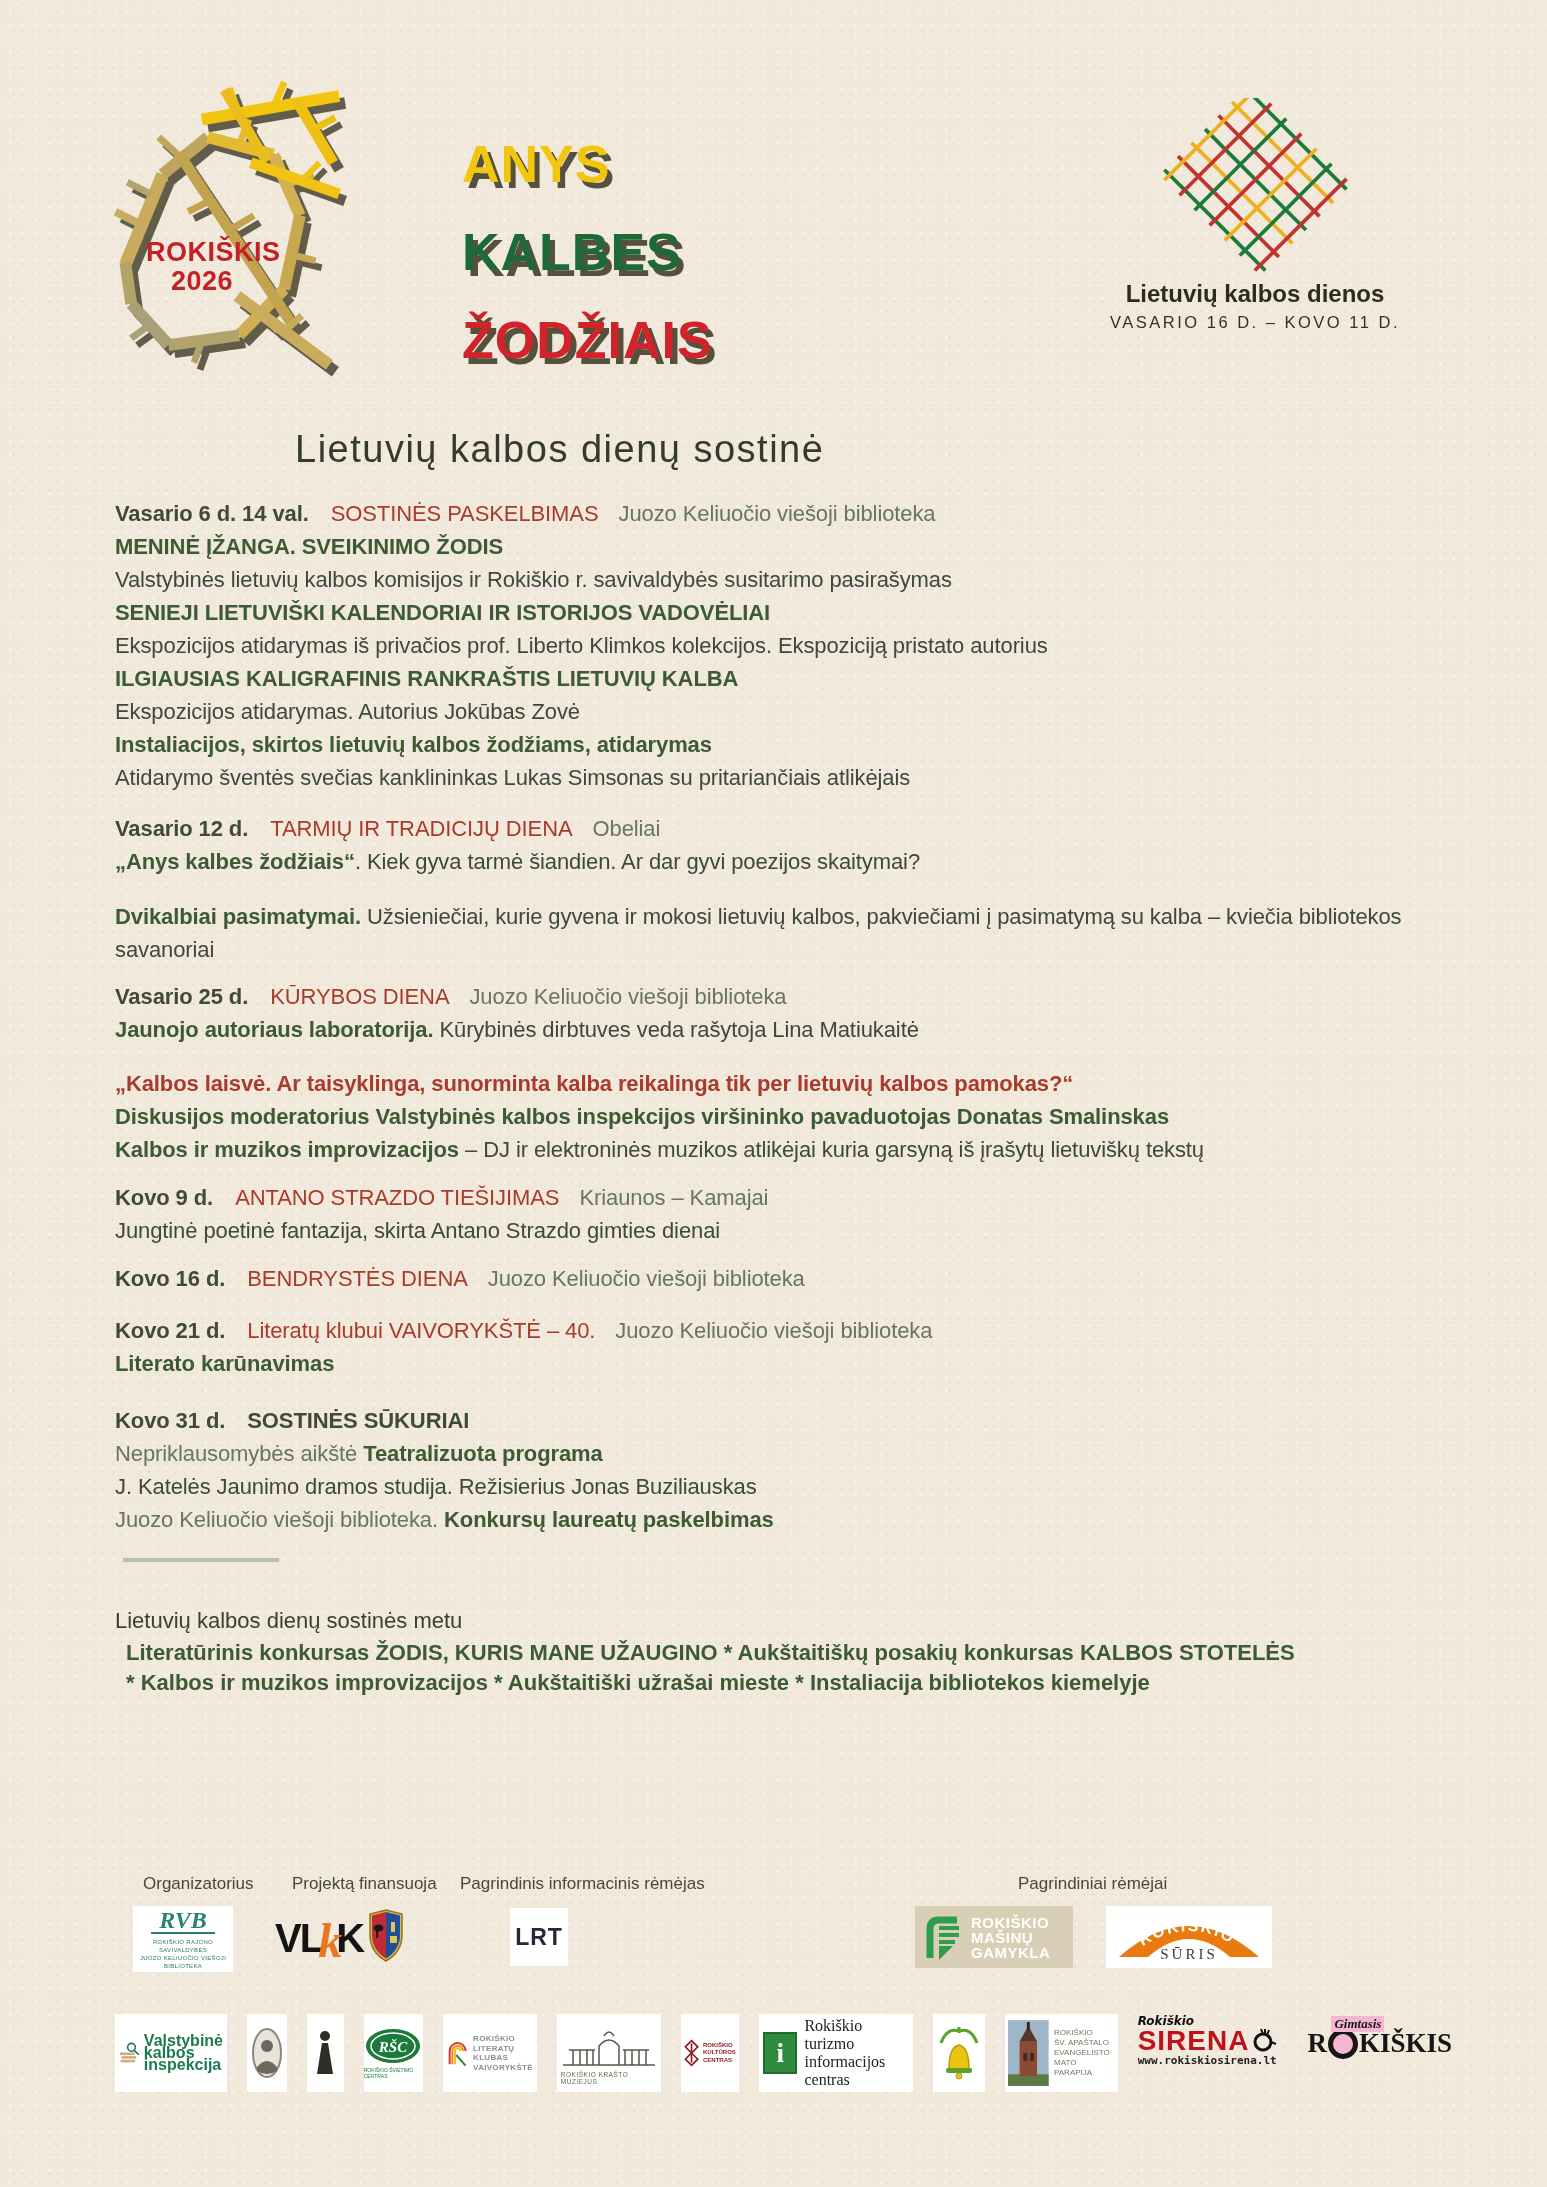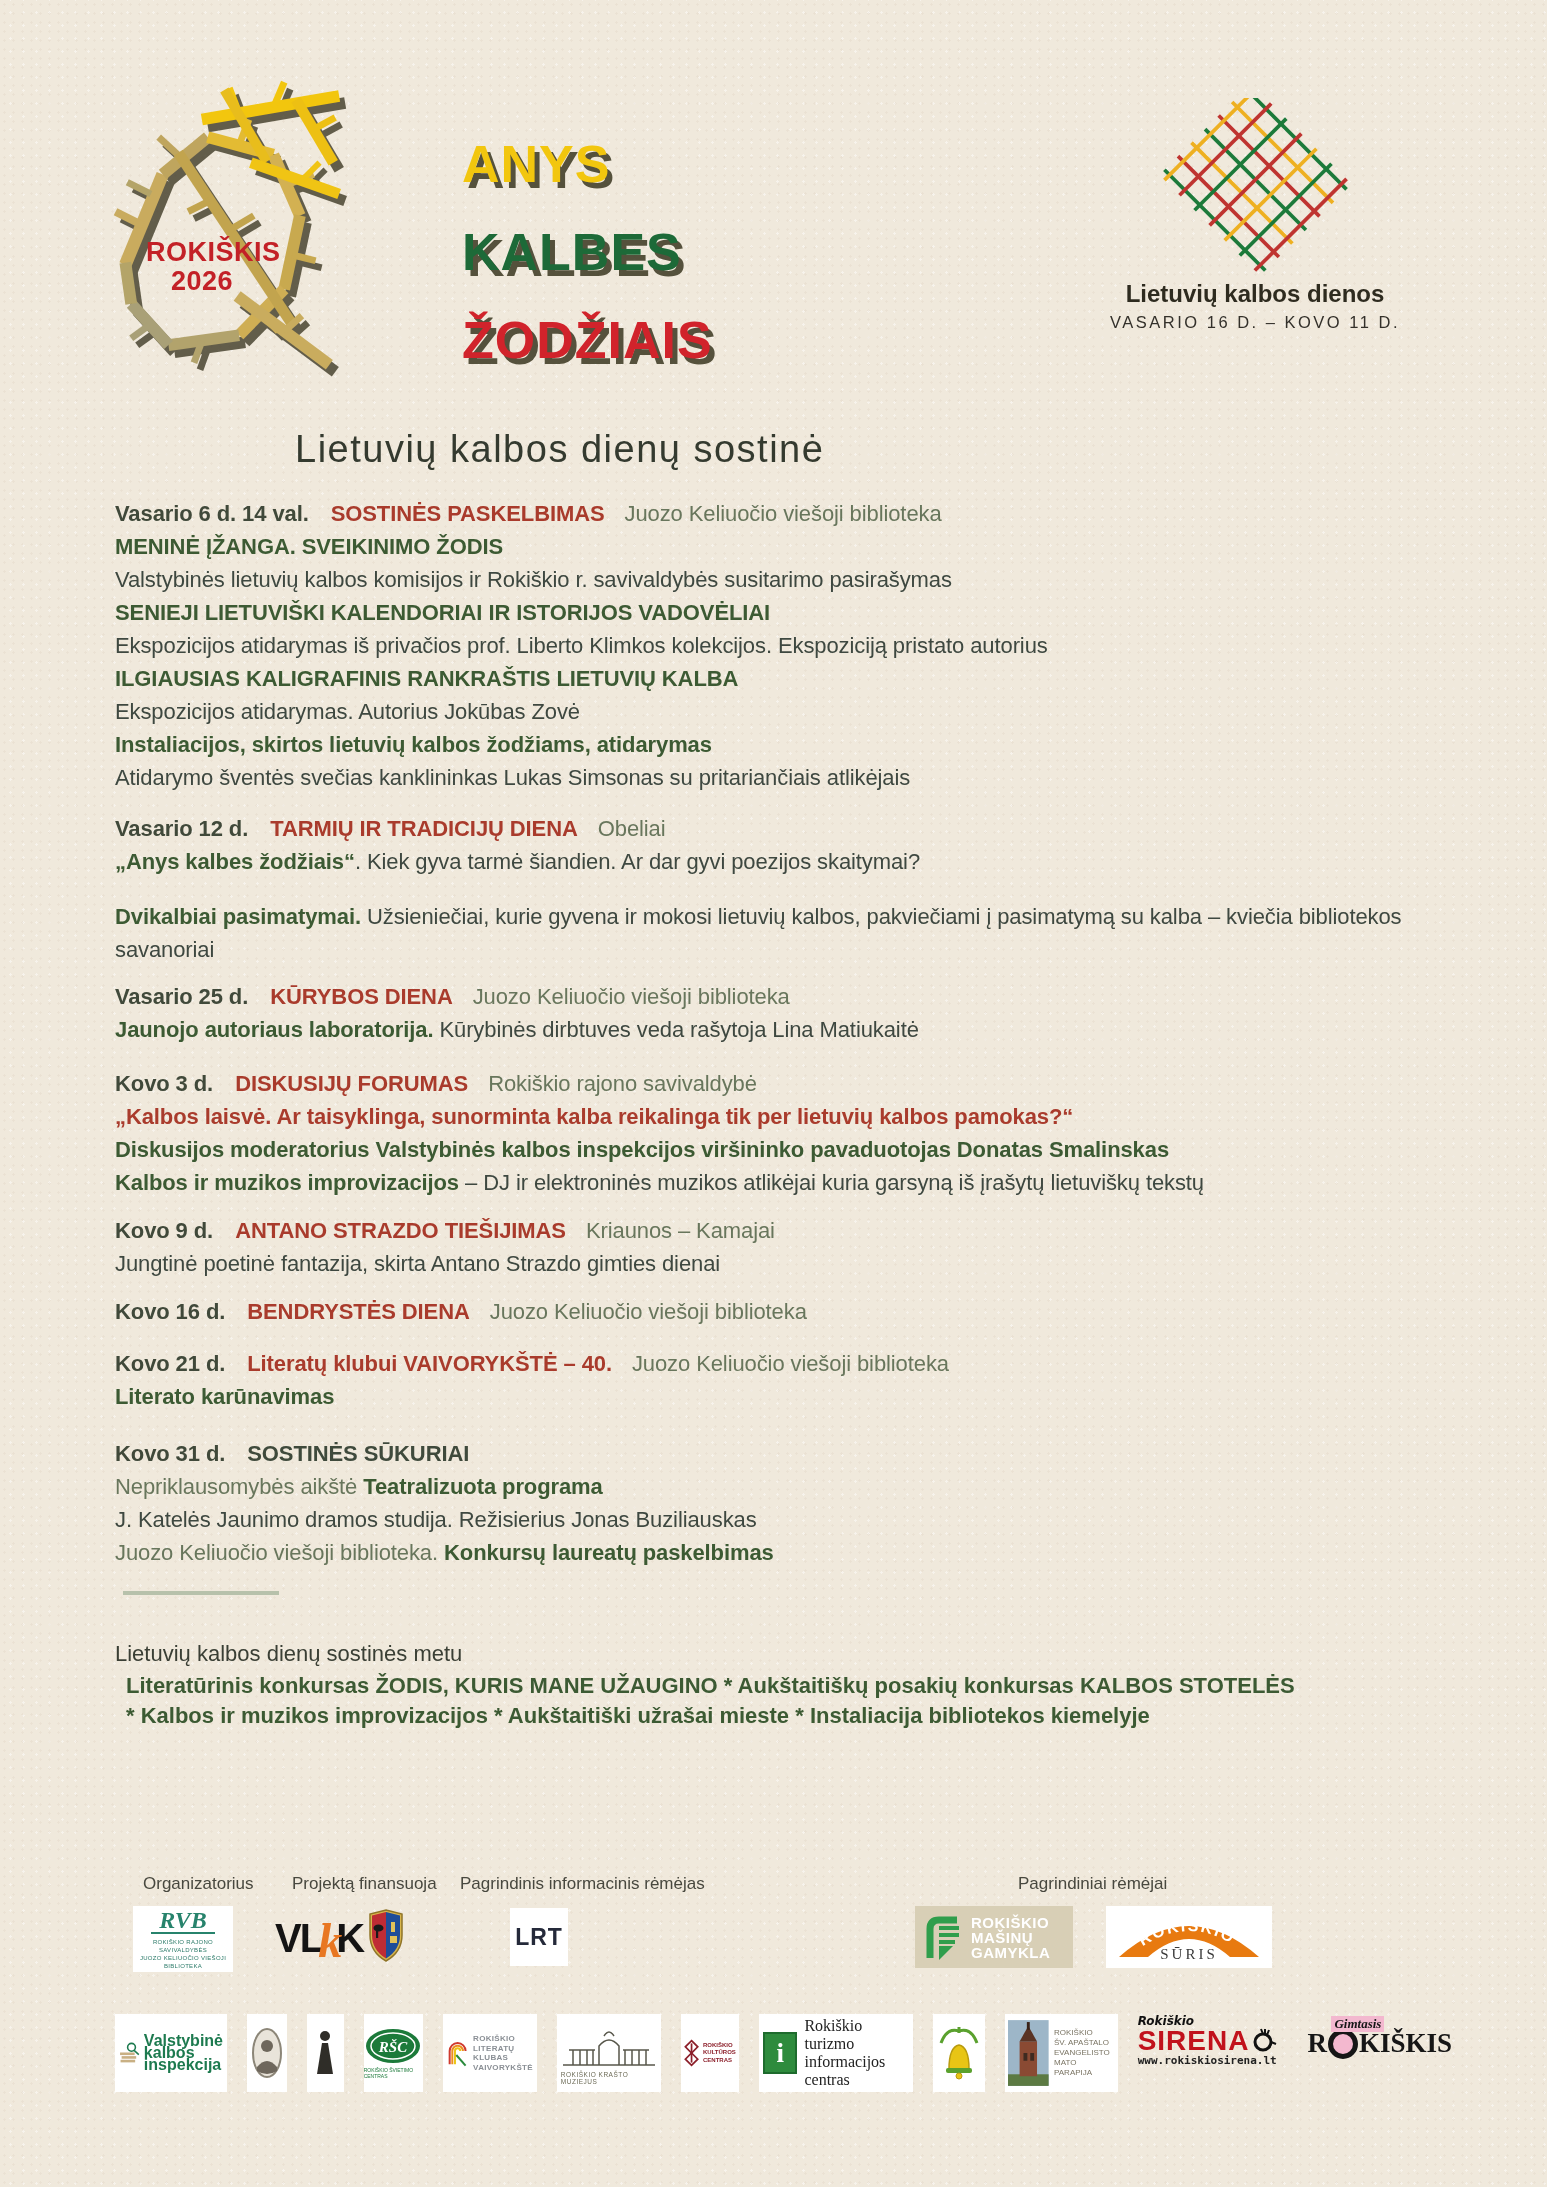--- a/index.html
+++ b/index.html
@@ -22,21 +22,21 @@
   .subtitle{position:absolute;left:295px;top:428px;font-size:38px;letter-spacing:1.5px;
             color:#343a2f;}
   .ld{position:absolute;left:1105px;top:98px;width:300px;text-align:center;}
   .ld-name{font-weight:700;font-size:24px;color:#2e2b1f;margin-top:2px;}
   .ld-dates{font-size:16.5px;letter-spacing:2.5px;color:#33302a;margin-top:5px;}
 
   
   .program{position:absolute;left:115px;top:497px;width:1337px;}
   .line{font-size:22px;line-height:33px;letter-spacing:-.1px;color:#3e4840;}
   .d{font-weight:700;color:#40493a;margin-right:22px;}
-  .rt{font-weight:700;color:#a93b2c;margin-right:20px;}
+  .rt{font-weight:400;color:#a93b2c;margin-right:20px;}
   .dt{font-weight:700;color:#3f4a3c;margin-right:20px;}
   .loc{color:#68765c;}
   .gb{font-weight:700;color:#3c5a33;}
   .rb{font-weight:700;color:#a93b2c;}
   .b{color:#3e4840;}
   .divider{width:156px;height:4px;background:#b7c1ab;margin:22px 0 0 8px;}
   .closing{margin-top:42px;}
   .closing .intro{font-size:22px;line-height:34px;color:#3a3f35;}
   .closing .gbl{font-size:22px;line-height:30px;font-weight:700;color:#3c5a33;margin-left:11px;}
 
@@ -192,21 +192,20 @@
   <div style="margin-top:22px;">
     <div class="line"><span class="gb">Dvikalbiai pasimatymai.</span><span class="b"> Užsieniečiai, kurie gyvena ir mokosi lietuvių kalbos, pakviečiami į pasimatymą su kalba – kviečia bibliotekos savanoriai</span></div>
   </div>
 
   <div style="margin-top:14px;">
     <div class="line"><span class="d">Vasario 25 d.</span><span class="rt">KŪRYBOS DIENA</span><span class="loc">Juozo Keliuočio viešoji biblioteka</span></div>
     <div class="line"><span class="gb">Jaunojo autoriaus laboratorija.</span><span class="b"> Kūrybinės dirbtuves veda rašytoja Lina Matiukaitė</span></div>
   </div>
 
   <div style="margin-top:21px;">
-    <div class="line"><span class="d">Kovo 3 d.</span><span class="rt">DISKUSIJŲ FORUMAS</span><span class="loc">Rokiškio rajono savivaldybė</span></div>
     <div class="line"><span class="rb">„Kalbos laisvė. Ar taisyklinga, sunorminta kalba reikalinga tik per lietuvių kalbos pamokas?“</span></div>
     <div class="line"><span class="gb">Diskusijos moderatorius Valstybinės kalbos inspekcijos viršininko pavaduotojas Donatas Smalinskas</span></div>
     <div class="line"><span class="gb">Kalbos ir muzikos improvizacijos</span><span class="b"> – DJ ir elektroninės muzikos atlikėjai kuria garsyną iš įrašytų lietuviškų tekstų</span></div>
   </div>
 
   <div style="margin-top:15px;">
     <div class="line"><span class="d">Kovo 9 d.</span><span class="rt">ANTANO STRAZDO TIEŠIJIMAS</span><span class="loc">Kriaunos – Kamajai</span></div>
     <div class="line"><span class="b">Jungtinė poetinė fantazija, skirta Antano Strazdo gimties dienai</span></div>
   </div>
 

